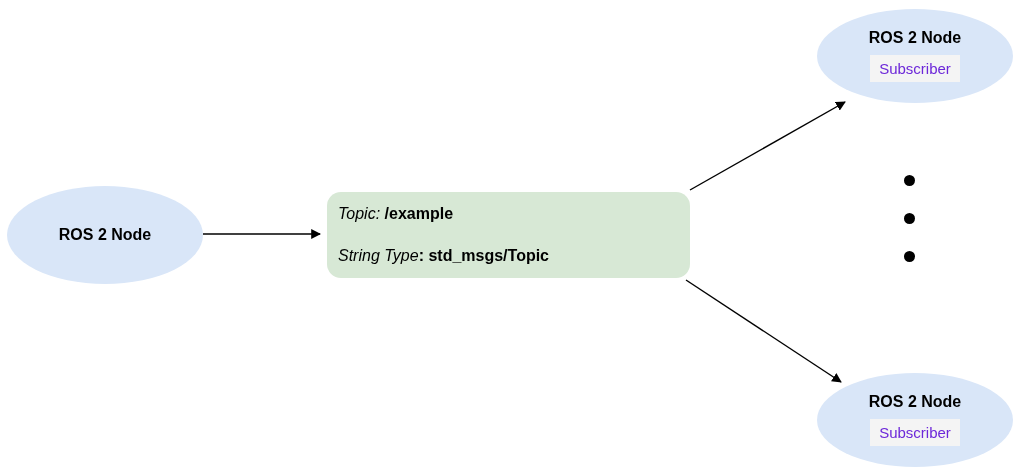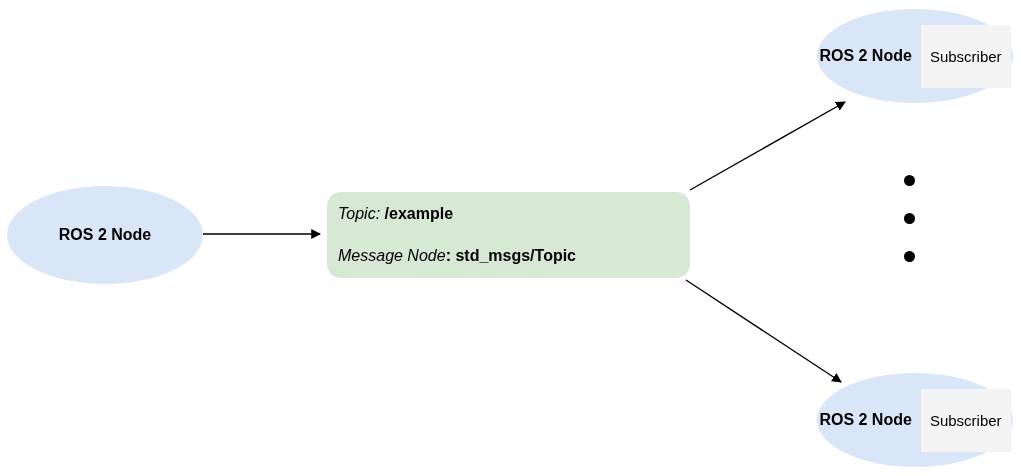--- a/index.html
+++ b/index.html
@@ -16,41 +16,41 @@
     left: 0; top: 0;
     width: 1021px; height: 476px;
     pointer-events: none;
   }
   .arrow-line { stroke: #000000; stroke-width: 1.4; fill: none; }
   .node {
     position: absolute;
     border-radius: 50%;
     background: #d9e6f8;
     display: flex;
-    flex-direction: row;
+    flex-direction: column;
     align-items: center;
     justify-content: center;
     gap: 9px;
     text-align: center;
   }
   .node-publisher   { left: 7px;   top: 186px; width: 196px; height: 98px; }
   .node-sub-top     { left: 817px; top: 9px;   width: 196px; height: 94px; }
   .node-sub-bottom  { left: 817px; top: 373px; width: 196px; height: 94px; }
   .node-title {
     font-size: 16px;
     font-weight: bold;
     color: #000000;
     line-height: 1;
   }
   .node-role {
     background: #f4f4f4;
-    color: #000000;
+    color: #6d28d9;
     font-size: 15px;
     line-height: 1;
-    padding: 24px 9px;
+    padding: 6px 9px;
   }
   .topic-box {
     position: absolute;
     left: 327px; top: 192px;
     width: 363px; height: 86px;
     box-sizing: border-box;
     background: #d7e8d5;
     border-radius: 14px;
     display: flex;
     flex-direction: column;
@@ -91,21 +91,21 @@
     <line class="arrow-line" x1="690" y1="190" x2="845" y2="102" marker-end="url(#arrowhead)"></line>
     <line class="arrow-line" x1="686" y1="280" x2="841" y2="382" marker-end="url(#arrowhead)"></line>
   </svg>
 
   <div class="node node-publisher">
     <div class="node-title">ROS 2 Node</div>
   </div>
 
   <div class="topic-box">
     <div><span class="it">Topic: </span><span class="b">/example</span></div>
-    <div><span class="it">Message Node</span><span class="b">: std_msgs/Topic</span></div>
+    <div><span class="it">String Type</span><span class="b">: std_msgs/Topic</span></div>
   </div>
 
   <div class="node node-sub-top">
     <div class="node-title">ROS 2 Node</div>
     <div class="node-role">Subscriber</div>
   </div>
 
   <div class="dots">
     <div class="dot"></div>
     <div class="dot"></div>

